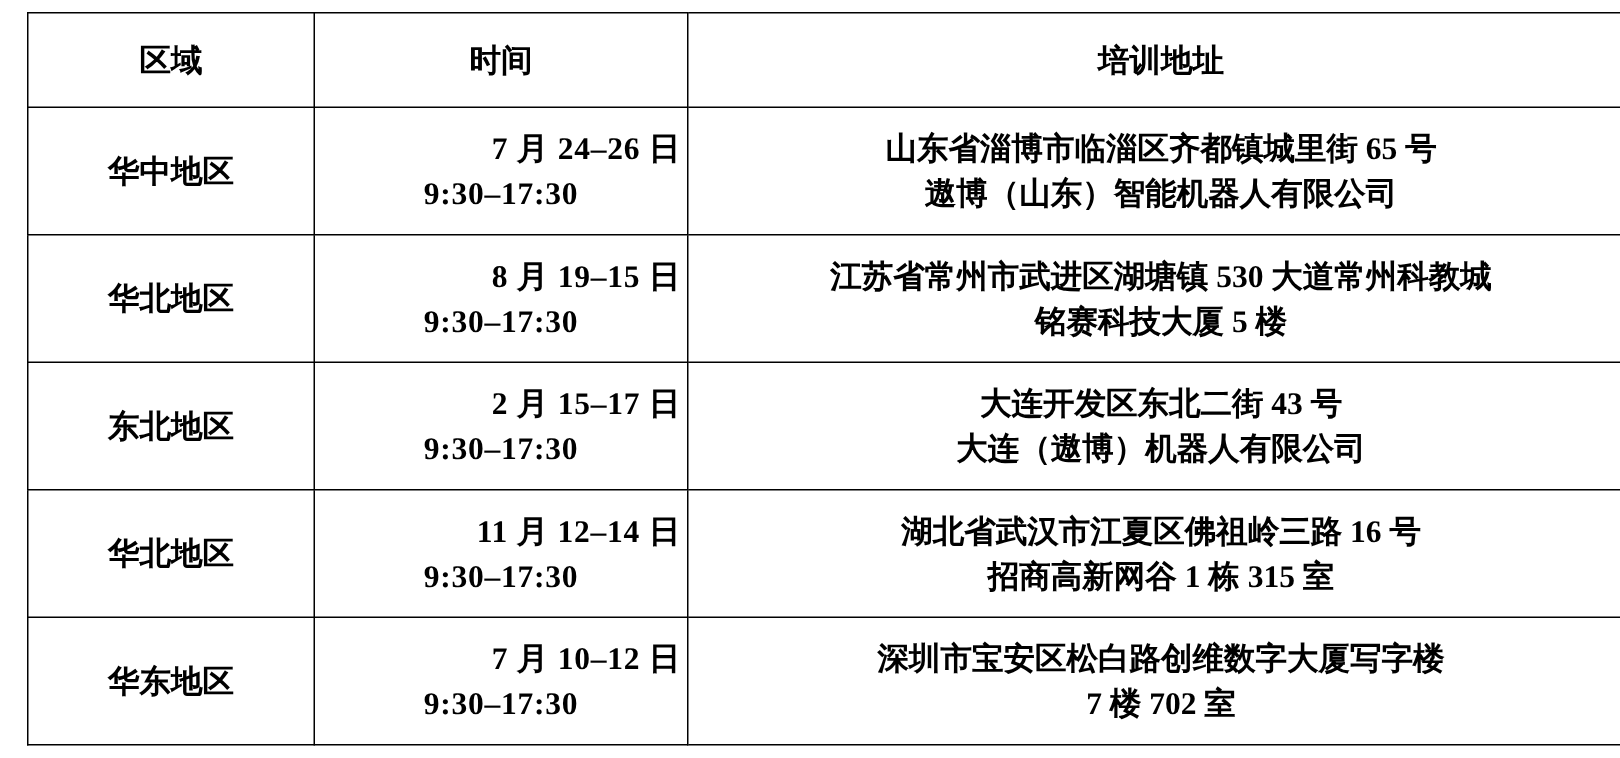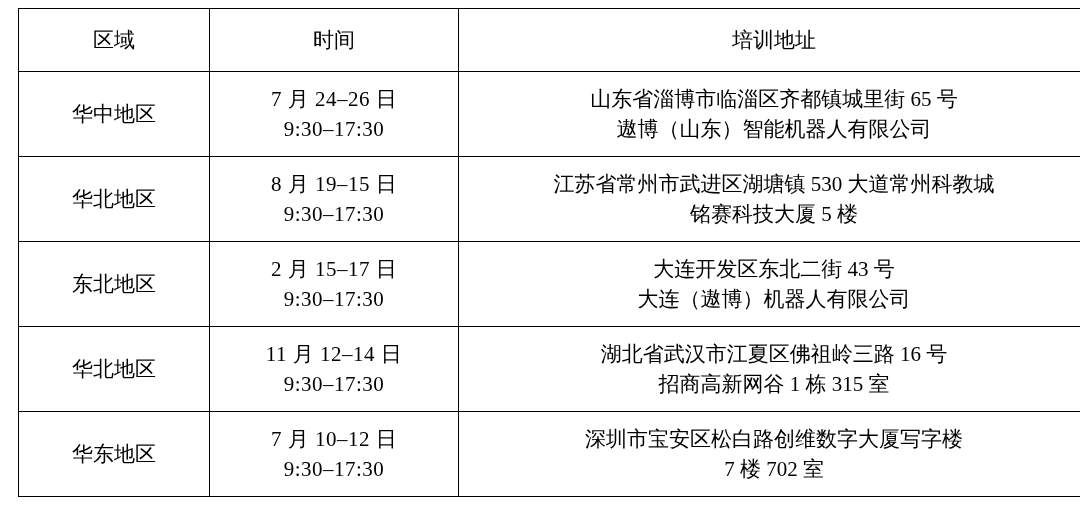--- a/index.html
+++ b/index.html
@@ -26,41 +26,41 @@
     border-collapse: collapse;
     width: 1044px;
     margin: 0 auto;
     table-layout: fixed;
   }
   table.schedule th,
   table.schedule td {
     border: 1px solid #000000;
     text-align: center;
     vertical-align: middle;
-    font-weight: normal;
+    font-weight: bold;
     font-size: 21px;
     line-height: 1.45;
     padding: 6px 4px;
     color: #000000;
   }
   table.schedule th {
     height: 50px;
     font-size: 21px;
   }
   table.schedule tbody td {
     height: 72px;
   }
   .col-region { width: 182px; }
   .col-time { width: 240px; }
   .col-addr { width: 622px; }
   .cell-line {
     display: block;
     white-space: nowrap;
   }
-  .time-line-1 { letter-spacing: 0.5px; }
+  .time-line-1 { letter-spacing: 0.5px; text-align: right; }
   .time-line-2 { letter-spacing: 0.5px; }
   .addr-line { }
 </style>
 </head>
 <body>
 
 <div class="page">
   <table class="schedule">
     <thead>
       <tr>

